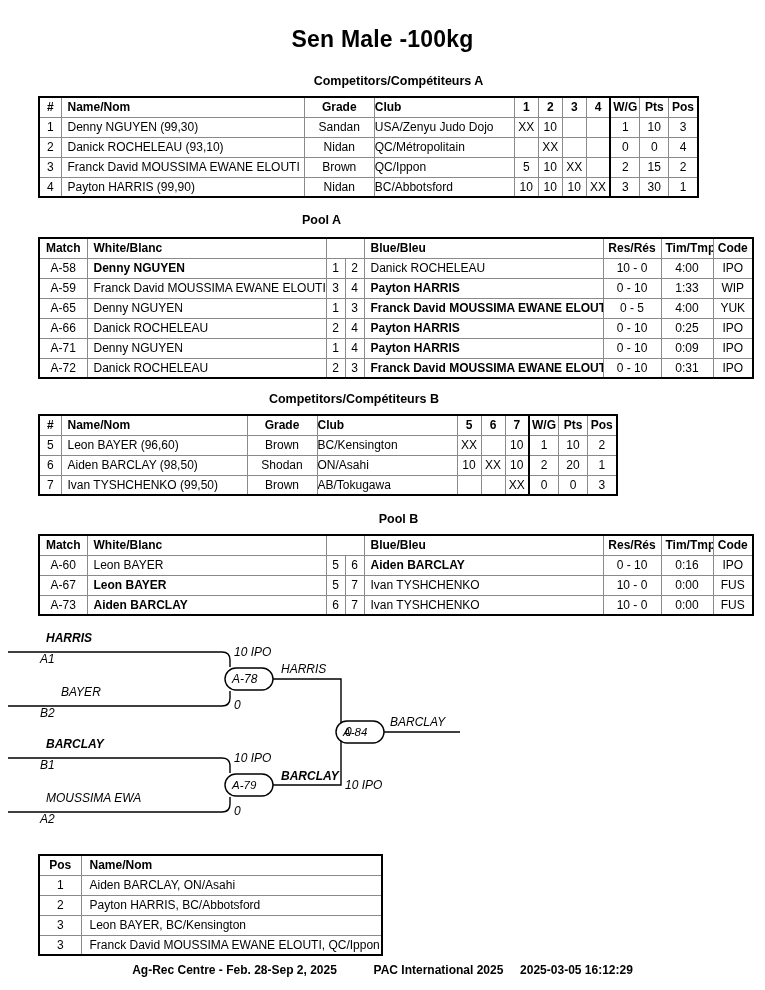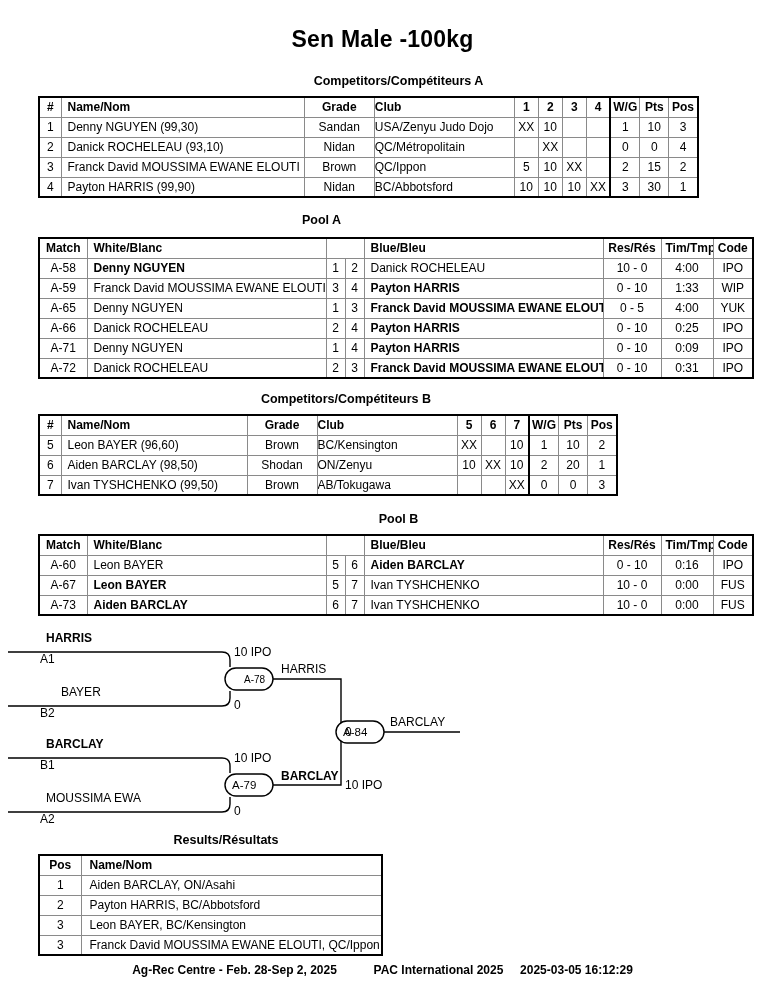--- a/index.html
+++ b/index.html
@@ -94,20 +94,21 @@
   .abs { position: absolute; }
 
   
   .bracket { position: absolute; left: 0; top: 625px; width: 765px; height: 205px; }
   .bracket svg { display: block; }
   .bk-label {
     position: absolute;
     font-size: 12px;
     white-space: nowrap;
     line-height: 13px;
+    font-style: italic;
   }
   .bk-bold { font-weight: bold; }
 
   
   .footer {
     position: absolute;
     left: 0; top: 963px;
     width: 765px;
     text-align: center;
     font-size: 12px;
@@ -278,21 +279,21 @@
           <td class="p-bn">3</td>
           <td class="p-blue winner">Franck David MOUSSIMA EWANE ELOUTI</td>
           <td class="p-res">0 - 10</td>
           <td class="p-tim">0:31</td>
           <td class="p-code">IPO</td>
         </tr>
       </tbody>
     </table>
   </div>
 
-  <div class="abs" style="left:0;top:392px;width:660px;">
+  <div class="abs" style="left:8px;top:392px;width:660px;">
     <div class="section-caption">Competitors/Compétiteurs B</div>
   </div>
 
   <div class="abs" style="left:38px;top:414px;">
     <table class="competitors outer">
       <thead>
         <tr>
           <th class="c-num">#</th>
           <th class="c-name">Name/Nom</th>
           <th class="c-grade">Grade</th>
@@ -315,21 +316,21 @@
           <td class="c-rr"></td>
           <td class="c-rr">10</td>
           <td class="c-stat thick-left">1</td>
           <td class="c-stat">10</td>
           <td class="c-stat">2</td>
         </tr>
         <tr>
           <td class="c-num">6</td>
           <td class="c-name">Aiden BARCLAY (98,50)</td>
           <td class="c-grade">Shodan</td>
-          <td class="c-club">ON/Zenyu</td>
+          <td class="c-club">ON/Asahi</td>
           <td class="c-rr">10</td>
           <td class="c-rr">XX</td>
           <td class="c-rr">10</td>
           <td class="c-stat thick-left">2</td>
           <td class="c-stat">20</td>
           <td class="c-stat">1</td>
         </tr>
         <tr>
           <td class="c-num">7</td>
           <td class="c-name">Ivan TYSHCHENKO (99,50)</td>
@@ -426,43 +427,40 @@
     </svg>
 
     <div class="bk-label bk-bold" style="left:46px;top:7px;">HARRIS</div>
     <div class="bk-label" style="left:40px;top:28px;">A1</div>
     <div class="bk-label" style="left:234px;top:21px;">10 IPO</div>
 
     <div class="bk-label" style="left:61px;top:61px;">BAYER</div>
     <div class="bk-label" style="left:40px;top:82px;">B2</div>
     <div class="bk-label" style="left:234px;top:74px;">0</div>
 
-    <div class="bk-label" style="left:244px;top:48px;font-size:10px;">A-78</div>
+    <div class="bk-label" style="left:232px;top:48px;font-size:12px;">A-78</div>
     <div class="bk-label" style="left:281px;top:38px;">HARRIS</div>
 
     <div class="bk-label bk-bold" style="left:46px;top:113px;">BARCLAY</div>
     <div class="bk-label" style="left:40px;top:134px;">B1</div>
     <div class="bk-label" style="left:234px;top:127px;">10 IPO</div>
 
     <div class="bk-label" style="left:46px;top:167px;">MOUSSIMA EWA</div>
     <div class="bk-label" style="left:40px;top:188px;">A2</div>
     <div class="bk-label" style="left:234px;top:180px;">0</div>
 
     <div class="bk-label" style="left:232px;top:154px;font-size:11.5px;">A-79</div>
     <div class="bk-label bk-bold" style="left:281px;top:145px;">BARCLAY</div>
 
     <div class="bk-label" style="left:345px;top:101px;">0</div>
     <div class="bk-label" style="left:345px;top:154px;">10 IPO</div>
     <div class="bk-label" style="left:343px;top:101px;font-size:11.5px;">A-84</div>
     <div class="bk-label" style="left:390px;top:91px;">BARCLAY</div>
   </div>
 
-  <div class="abs" style="left:0;top:833px;width:420px;">
-    <div class="section-caption">Results/Résultats</div>
-  </div>
 
   <div class="abs" style="left:38px;top:854px;">
     <table class="results outer">
       <thead>
         <tr>
           <th class="r-pos">Pos</th>
           <th class="r-name">Name/Nom</th>
         </tr>
       </thead>
       <tbody>

